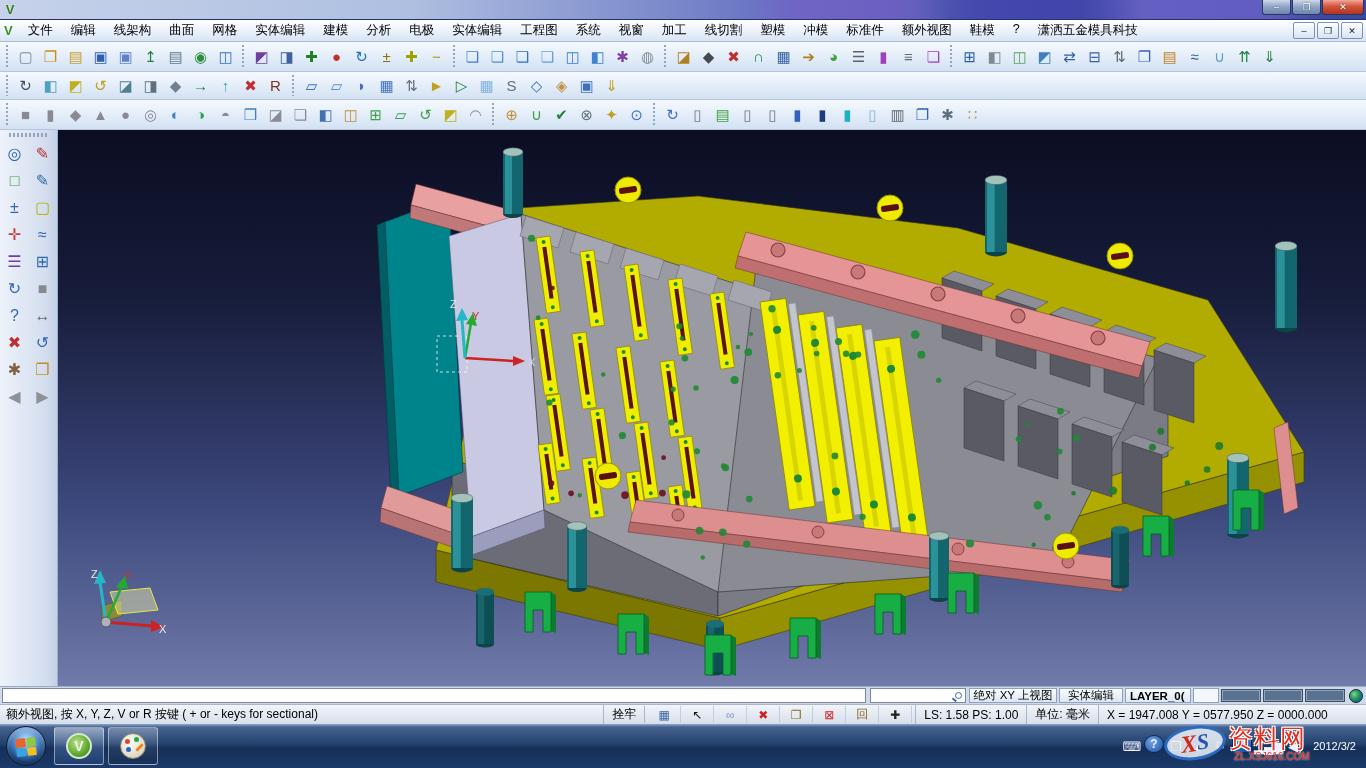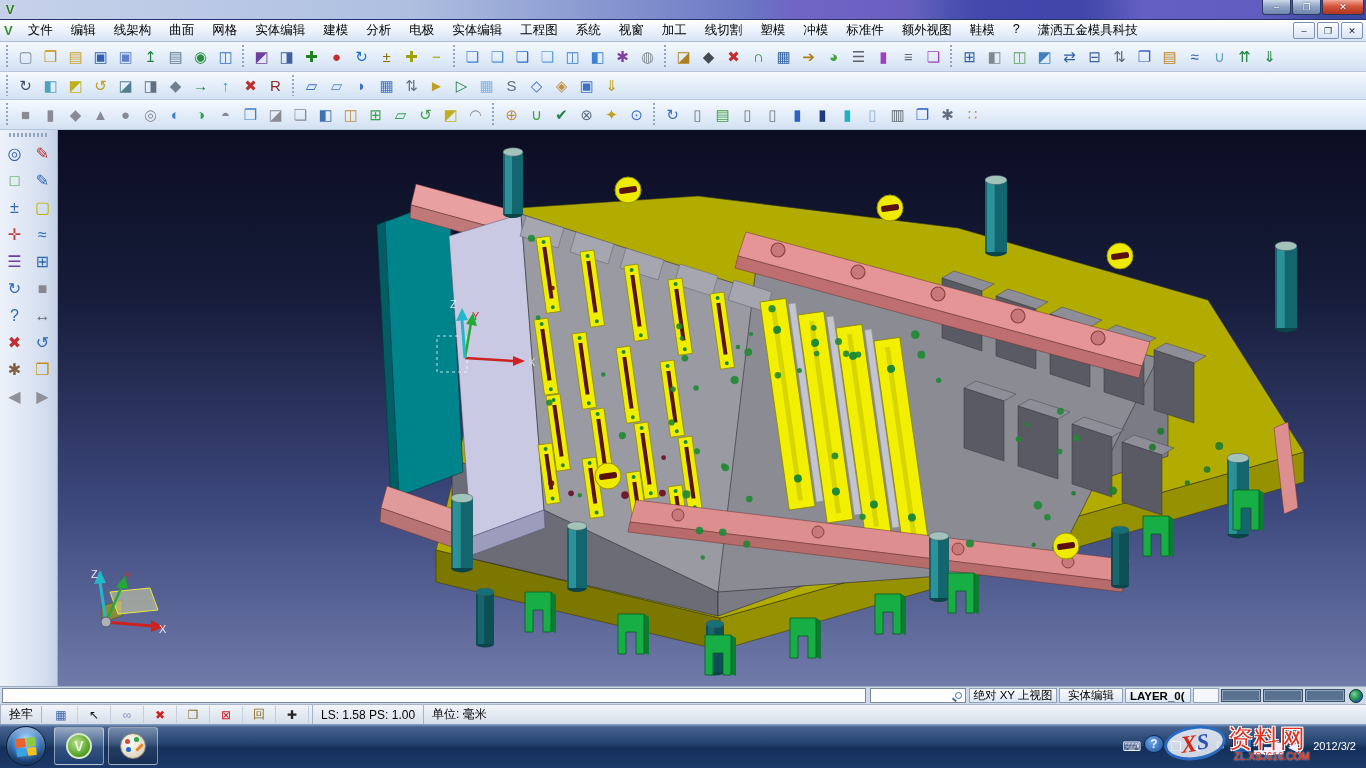--- a/index.html
+++ b/index.html
@@ -967,20 +967,21 @@
   <div class="cmd-btn" style="width:64px">实体编辑</div>
   <div class="cmd-btn layer">LAYER_0(</div>
   <div class="blankbox"></div>
   <div class="swatch" style="background: rgb(90, 114, 144);"></div>
   <div class="swatch" style="background: rgb(90, 114, 144);"></div>
   <div class="swatch" style="background: rgb(90, 114, 144);"></div>
   <div class="globe"></div>
 </div>
 
 <div class="statusbar">
+  <div class="status-msg">额外视图, 按 X, Y, Z, V or R 按键 ( + or - keys for sectional)</div>
   <div class="status-sec">拴牢</div>
   <div class="status-icons" id="status-icons">
       <div class="st-btn">
         <span style="color: rgb(58, 100, 168);">▦</span>
       </div>
       <div class="st-btn">
         <span style="color: rgb(17, 17, 17);">↖</span>
       </div>
       <div class="st-btn">
         <span style="color: rgb(136, 148, 196);">∞</span>
@@ -996,20 +997,21 @@
       </div>
       <div class="st-btn">
         <span style="color: rgb(138, 106, 32);">回</span>
       </div>
       <div class="st-btn">
         <span style="color: rgb(34, 34, 34);">✚</span>
       </div>
     </div>
   <div class="status-sec">LS: 1.58 PS: 1.00</div>
   <div class="status-sec">单位: 毫米</div>
+  <div class="status-sec" style="flex-basis:268px">X = 1947.008 Y = 0577.950 Z = 0000.000</div>
 </div>
 
 <div class="taskbar">
   <div class="start-orb">
     <div class="flag">
         <i></i>
         <i></i>
         <i></i>
         <i></i>
       </div>

